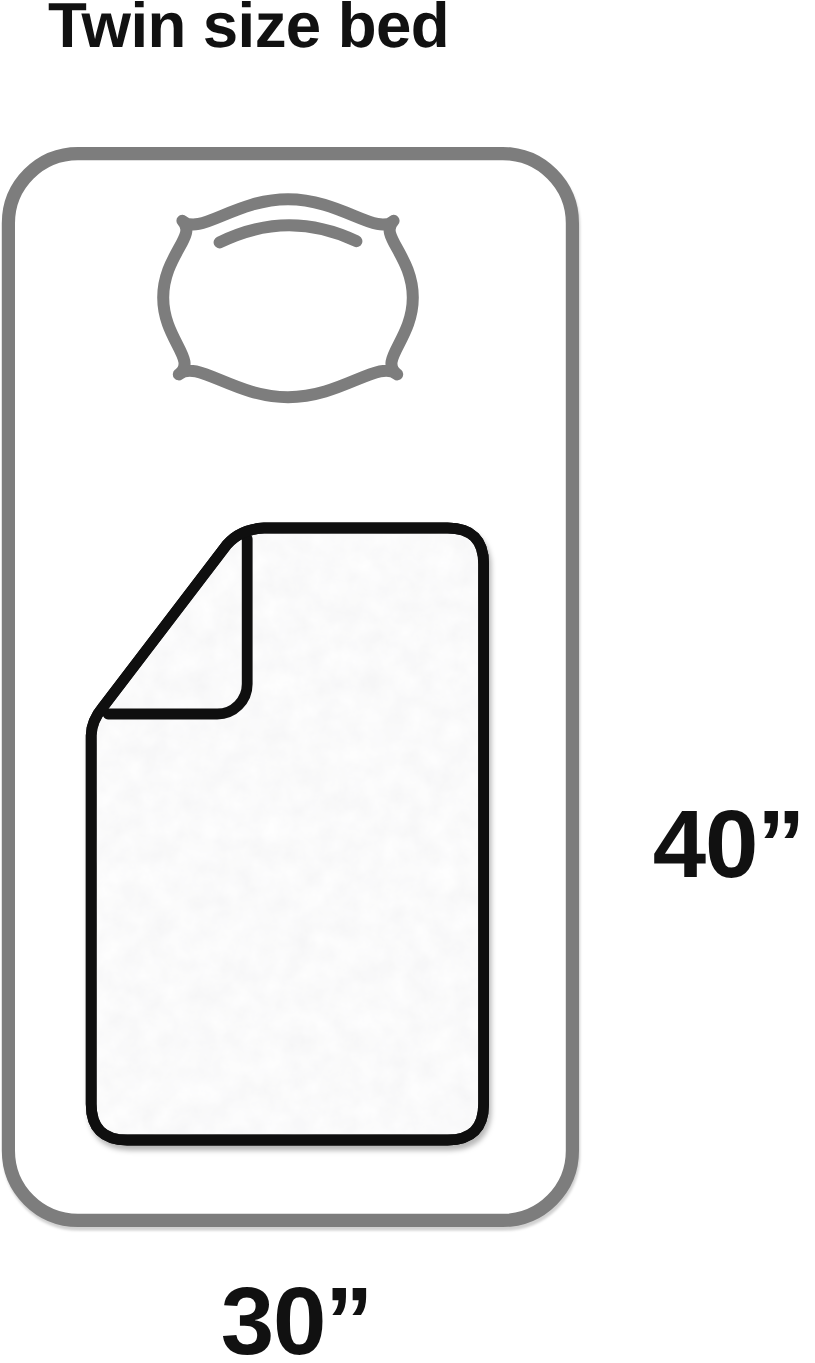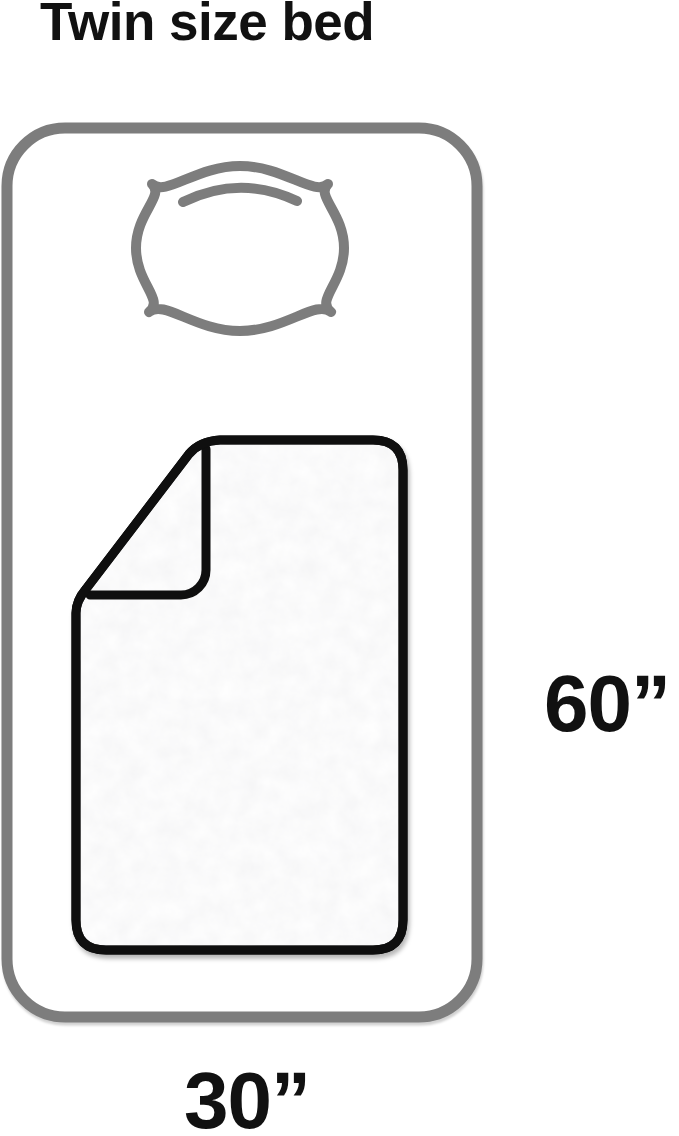--- a/index.html
+++ b/index.html
@@ -86,15 +86,15 @@
     <g class="blanket-group">
       <path d="M 220 440 Q 200 441 189 454 L 86 589 Q 76 601 76 613 L 76 920 Q 76 950 106 950 L 373 950 Q 403 950 403 920 L 403 470 Q 403 440 373 440 Z" fill="#ffffff" stroke-width="9" stroke-linejoin="round" stroke="#0f0f0f"></path>
       <g clip-path="url(#blanketClip)">
         <rect x="60" y="424" width="360" height="542" filter="url(#felt)"></rect>
       </g>
       <path d="M 206 449 L 206 570 A 25 25 0 0 1 181 595 L 90 595" fill="none" stroke-width="9" stroke-linecap="round" stroke-linejoin="round" stroke="#0f0f0f"></path>
       <path d="M 220 440 Q 200 441 189 454 L 86 589 Q 76 601 76 613 L 76 920 Q 76 950 106 950 L 373 950 Q 403 950 403 920 L 403 470 Q 403 440 373 440 Z" fill="none" stroke-width="9" stroke-linejoin="round" stroke="#0f0f0f"></path>
     </g>
   </svg>
 
-  <div class="dim-label height" style="color: rgb(17, 17, 17);">60”</div>
+  <div class="dim-label height" style="color: rgb(17, 17, 17);">40”</div>
   <div class="dim-label width" style="color: rgb(17, 17, 17);">30”</div>
 </div>
 
 </body></html>

